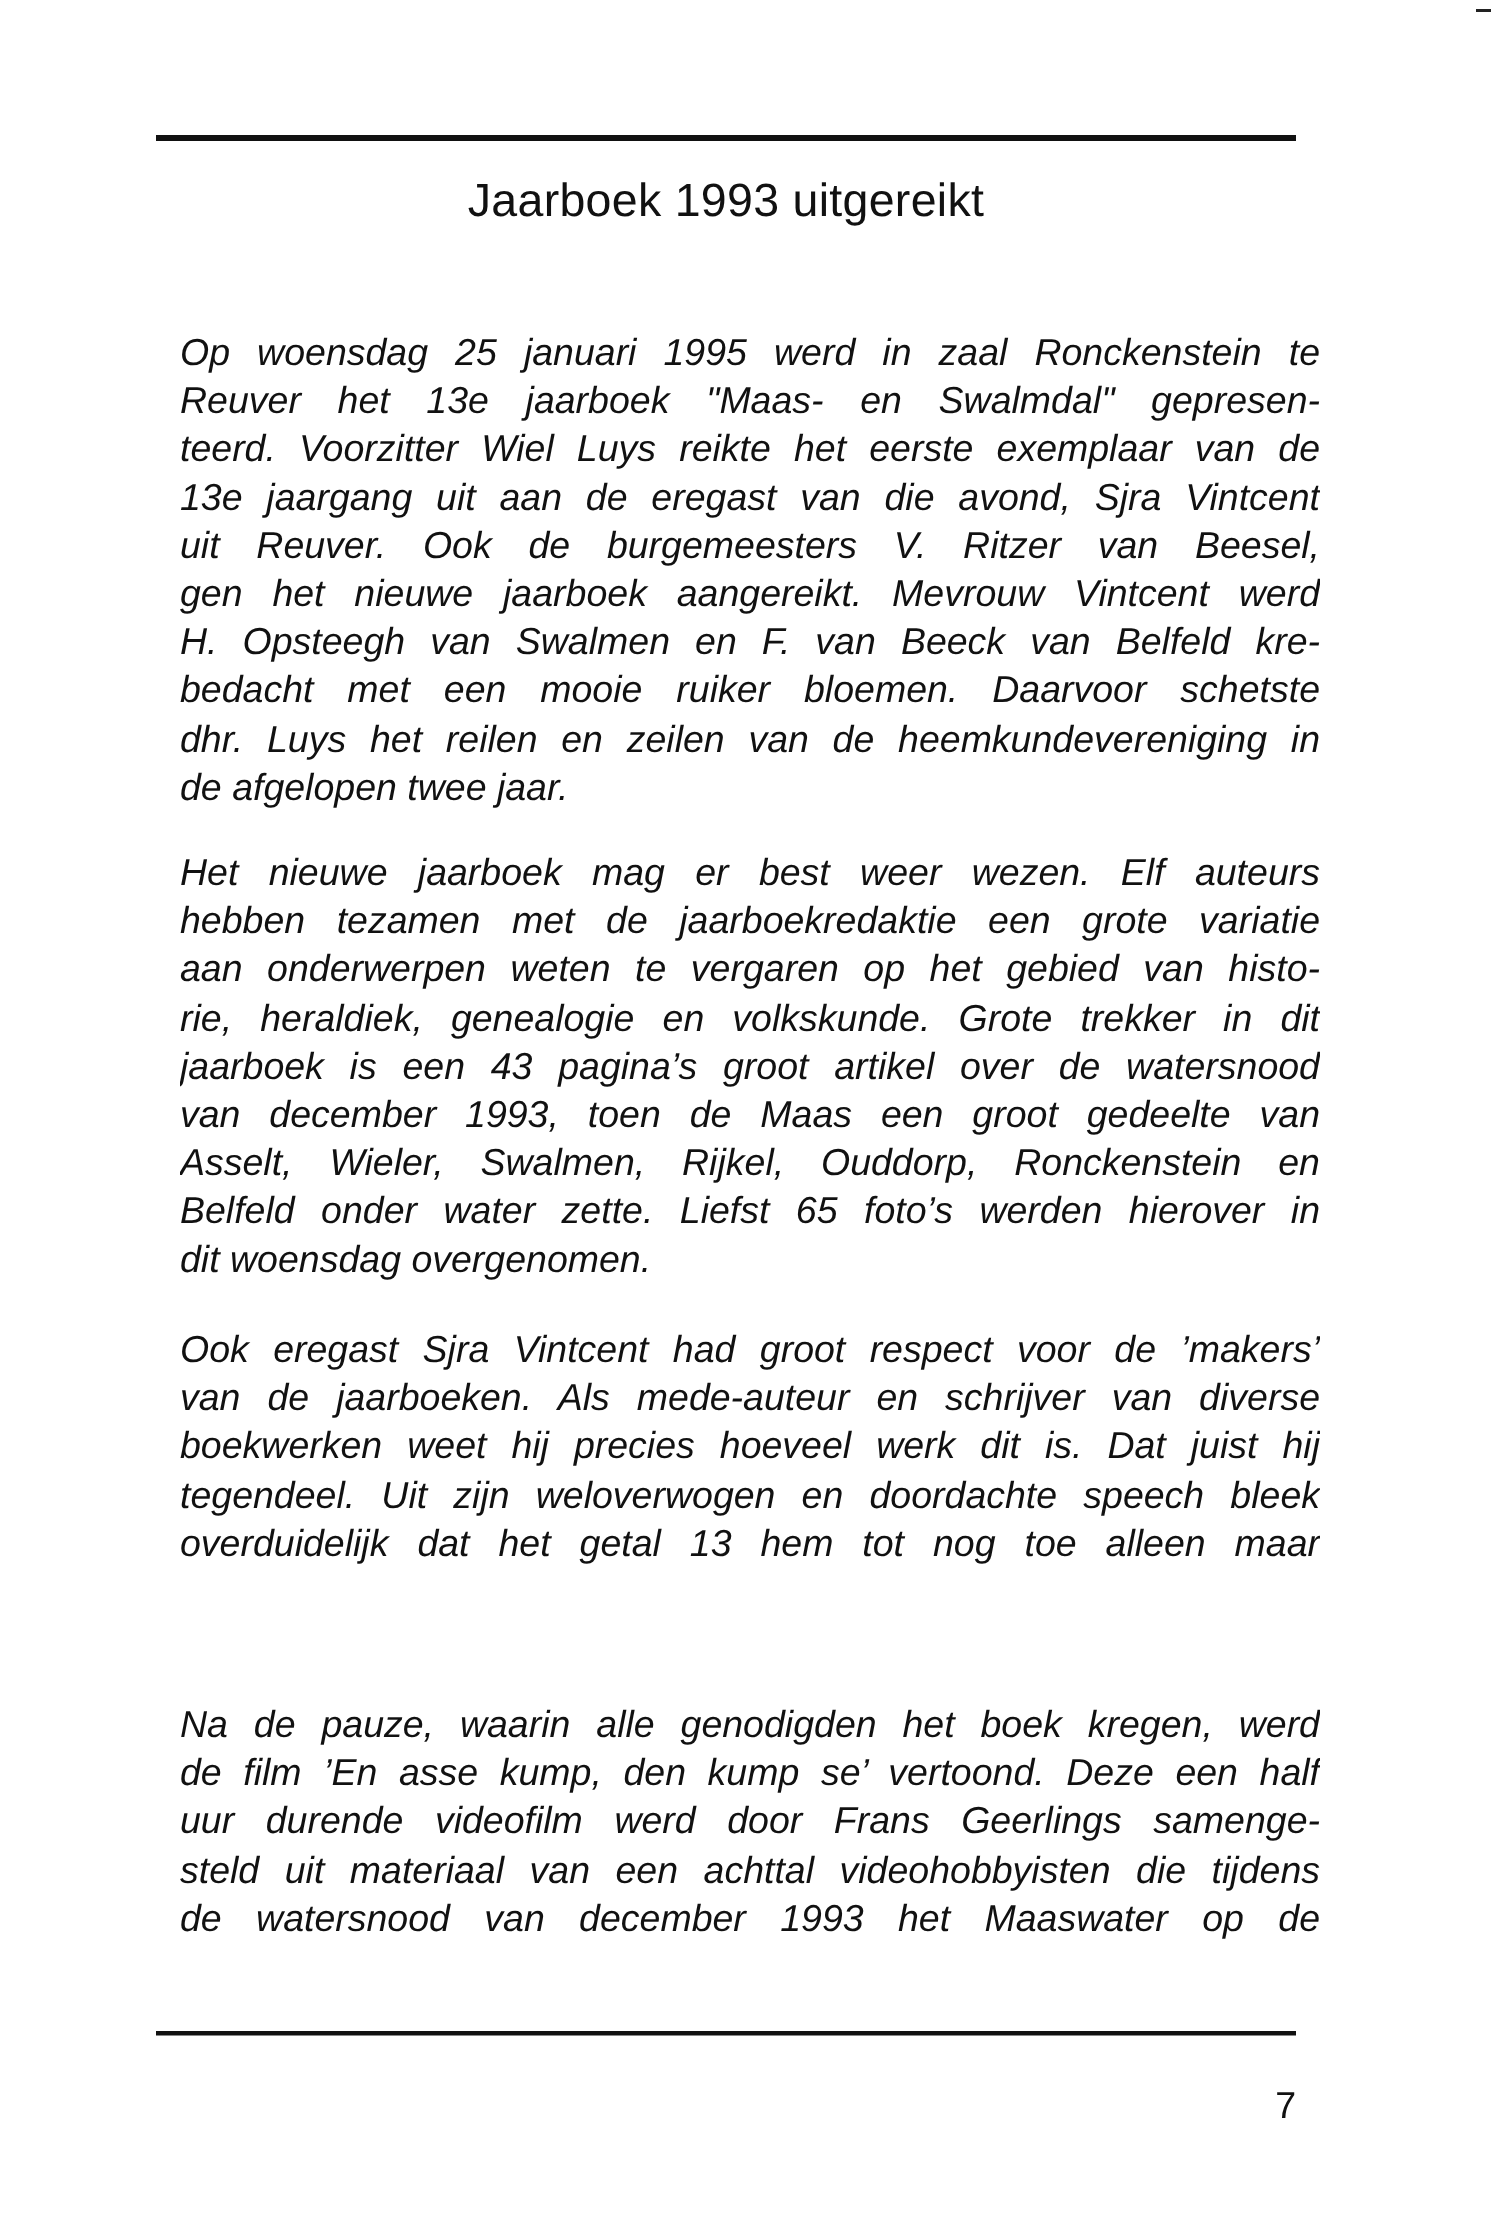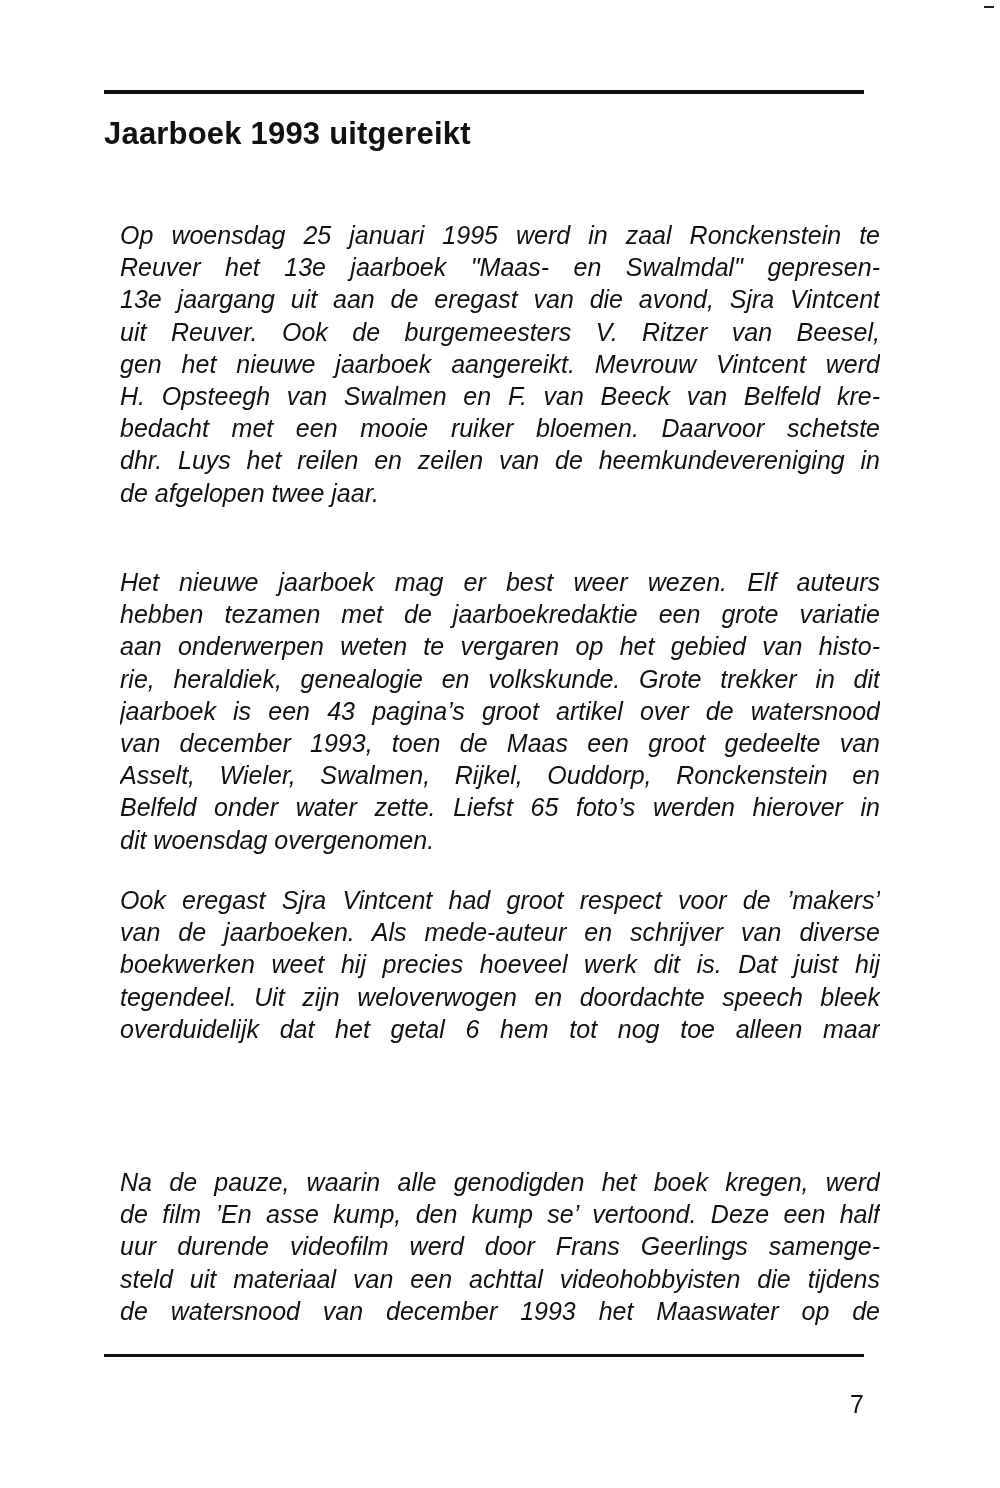--- a/index.html
+++ b/index.html
@@ -30,22 +30,22 @@
     height: 4px;
     background: #111;
   }
   .rule.top { top: 90px; }
   .rule.bottom { top: 1354px; height: 3px; }
   .title {
     position: absolute;
     left: 104px;
     width: 760px;
     top: 114px;
-    text-align: left;
-    font-weight: bold;
+    text-align: center;
+    font-weight: normal;
     font-size: 31px;
     letter-spacing: 0.2px;
     line-height: 40px;
   }
   .para {
     position: absolute;
     left: 120px;
     width: 760px;
     font-size: 25px;
     line-height: 32.2px;
@@ -59,21 +59,21 @@
     text-align-last: justify;
     overflow: hidden;
   }
   .line.last {
     text-align: right;
     text-align-last: left;
   }
   .p1 { top: 219px; }
   .p2 { top: 566px; }
   .p3 { top: 884px; }
-  .p4 { top: 1134px; margin-top: 32px; }
+  .p4 { top: 1134px; }
   .page-number {
     position: absolute;
     left: 820px;
     width: 44px;
     top: 1388px;
     text-align: right;
     font-size: 25px;
     line-height: 32px;
   }
 </style>
@@ -82,20 +82,21 @@
 
 <div class="corner-mark"></div>
 
 <div class="rule top"></div>
 
 <h1 class="title" style="margin:0;">Jaarboek 1993 uitgereikt</h1>
 
 <div class="para p1">
   <span class="line">Op woensdag 25 januari 1995 werd in zaal Ronckenstein te</span>
   <span class="line">Reuver het 13e jaarboek "Maas- en Swalmdal" gepresen-</span>
+  <span class="line">teerd. Voorzitter Wiel Luys reikte het eerste exemplaar van de</span>
   <span class="line">13e jaargang uit aan de eregast van die avond, Sjra Vintcent</span>
   <span class="line">uit Reuver. Ook de burgemeesters V. Ritzer van Beesel,</span>
   <span class="line">gen het nieuwe jaarboek aangereikt. Mevrouw Vintcent werd</span>
   <span class="line">H. Opsteegh van Swalmen en F. van Beeck van Belfeld kre-</span>
   <span class="line">bedacht met een mooie ruiker bloemen. Daarvoor schetste</span>
   <span class="line">dhr. Luys het reilen en zeilen van de heemkundevereniging in</span>
   <span class="line last">de afgelopen twee jaar.</span>
 </div>
 
 <div class="para p2">
@@ -108,21 +109,21 @@
   <span class="line">Asselt, Wieler, Swalmen, Rijkel, Ouddorp, Ronckenstein en</span>
   <span class="line">Belfeld onder water zette. Liefst 65 foto’s werden hierover in</span>
   <span class="line last">dit woensdag overgenomen.</span>
 </div>
 
 <div class="para p3">
   <span class="line">Ook eregast Sjra Vintcent had groot respect voor de ’makers’</span>
   <span class="line">van de jaarboeken. Als mede-auteur en schrijver van diverse</span>
   <span class="line">boekwerken weet hij precies hoeveel werk dit is. Dat juist hij</span>
   <span class="line">tegendeel. Uit zijn weloverwogen en doordachte speech bleek</span>
-  <span class="line">overduidelijk dat het getal 6 hem tot nog toe alleen maar</span>
+  <span class="line">overduidelijk dat het getal 13 hem tot nog toe alleen maar</span>
 </div>
 
 <div class="para p4">
   <span class="line">Na de pauze, waarin alle genodigden het boek kregen, werd</span>
   <span class="line">de film ’En asse kump, den kump se’ vertoond. Deze een half</span>
   <span class="line">uur durende videofilm werd door Frans Geerlings samenge-</span>
   <span class="line">steld uit materiaal van een achttal videohobbyisten die tijdens</span>
   <span class="line">de watersnood van december 1993 het Maaswater op de</span>
 </div>
 

